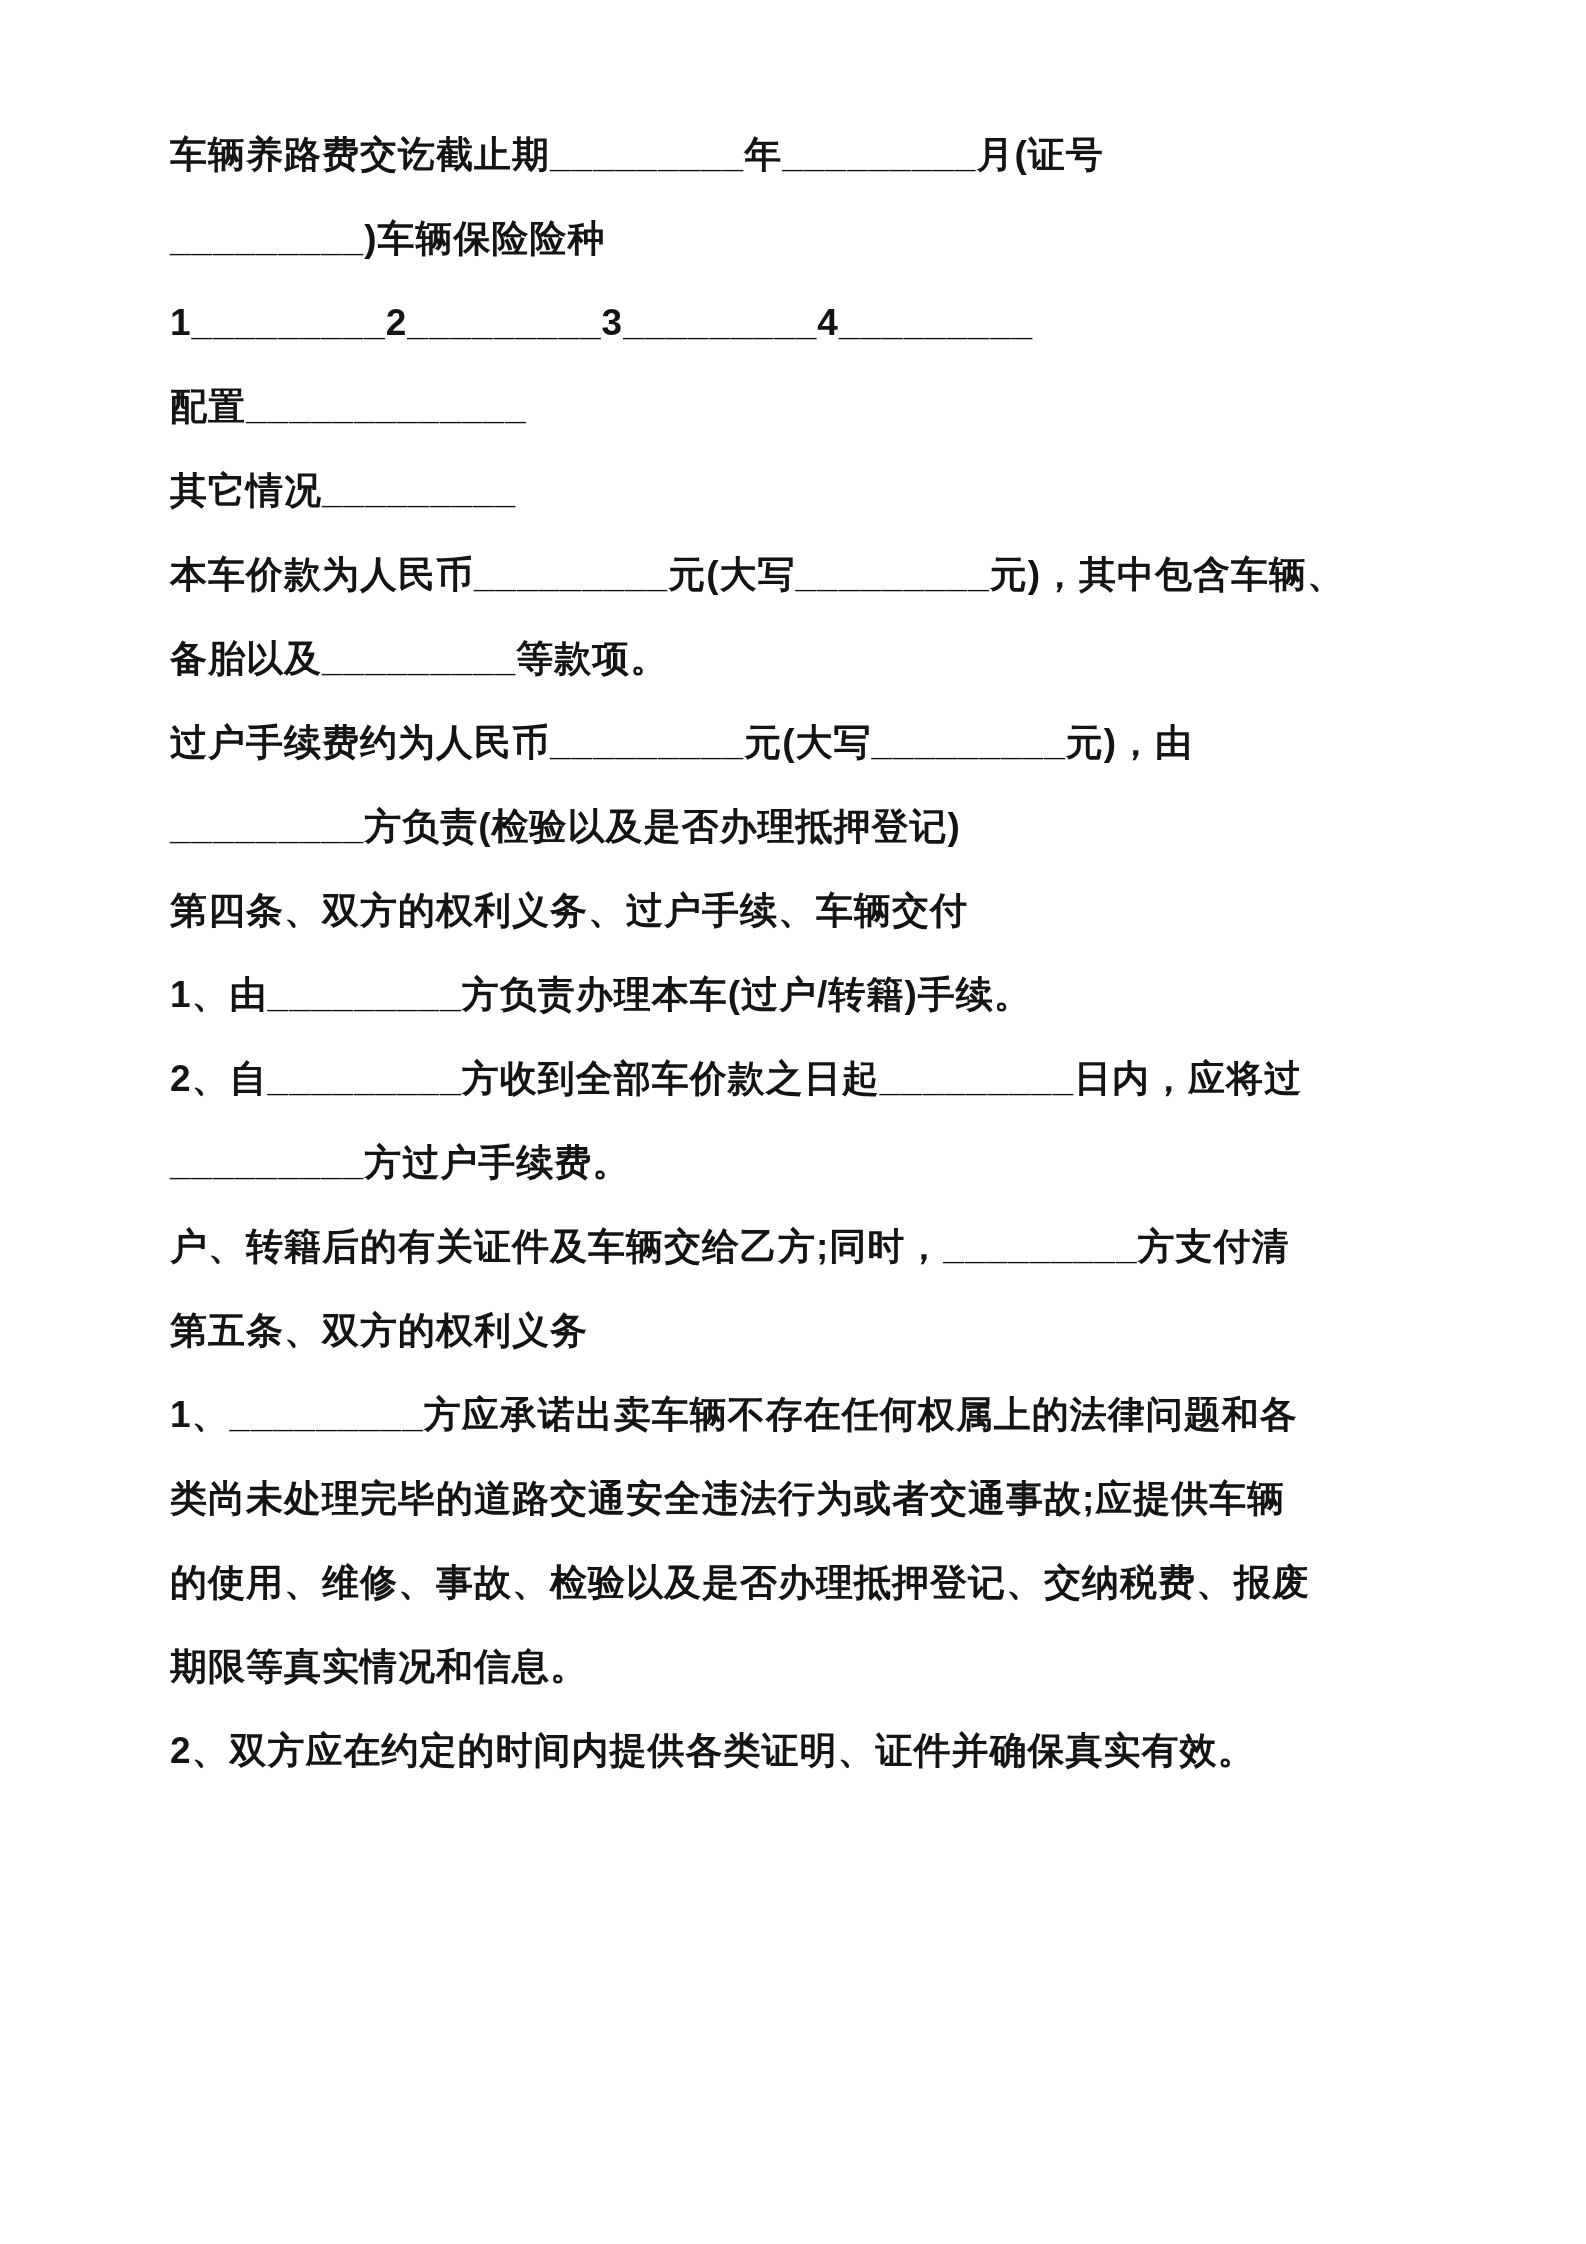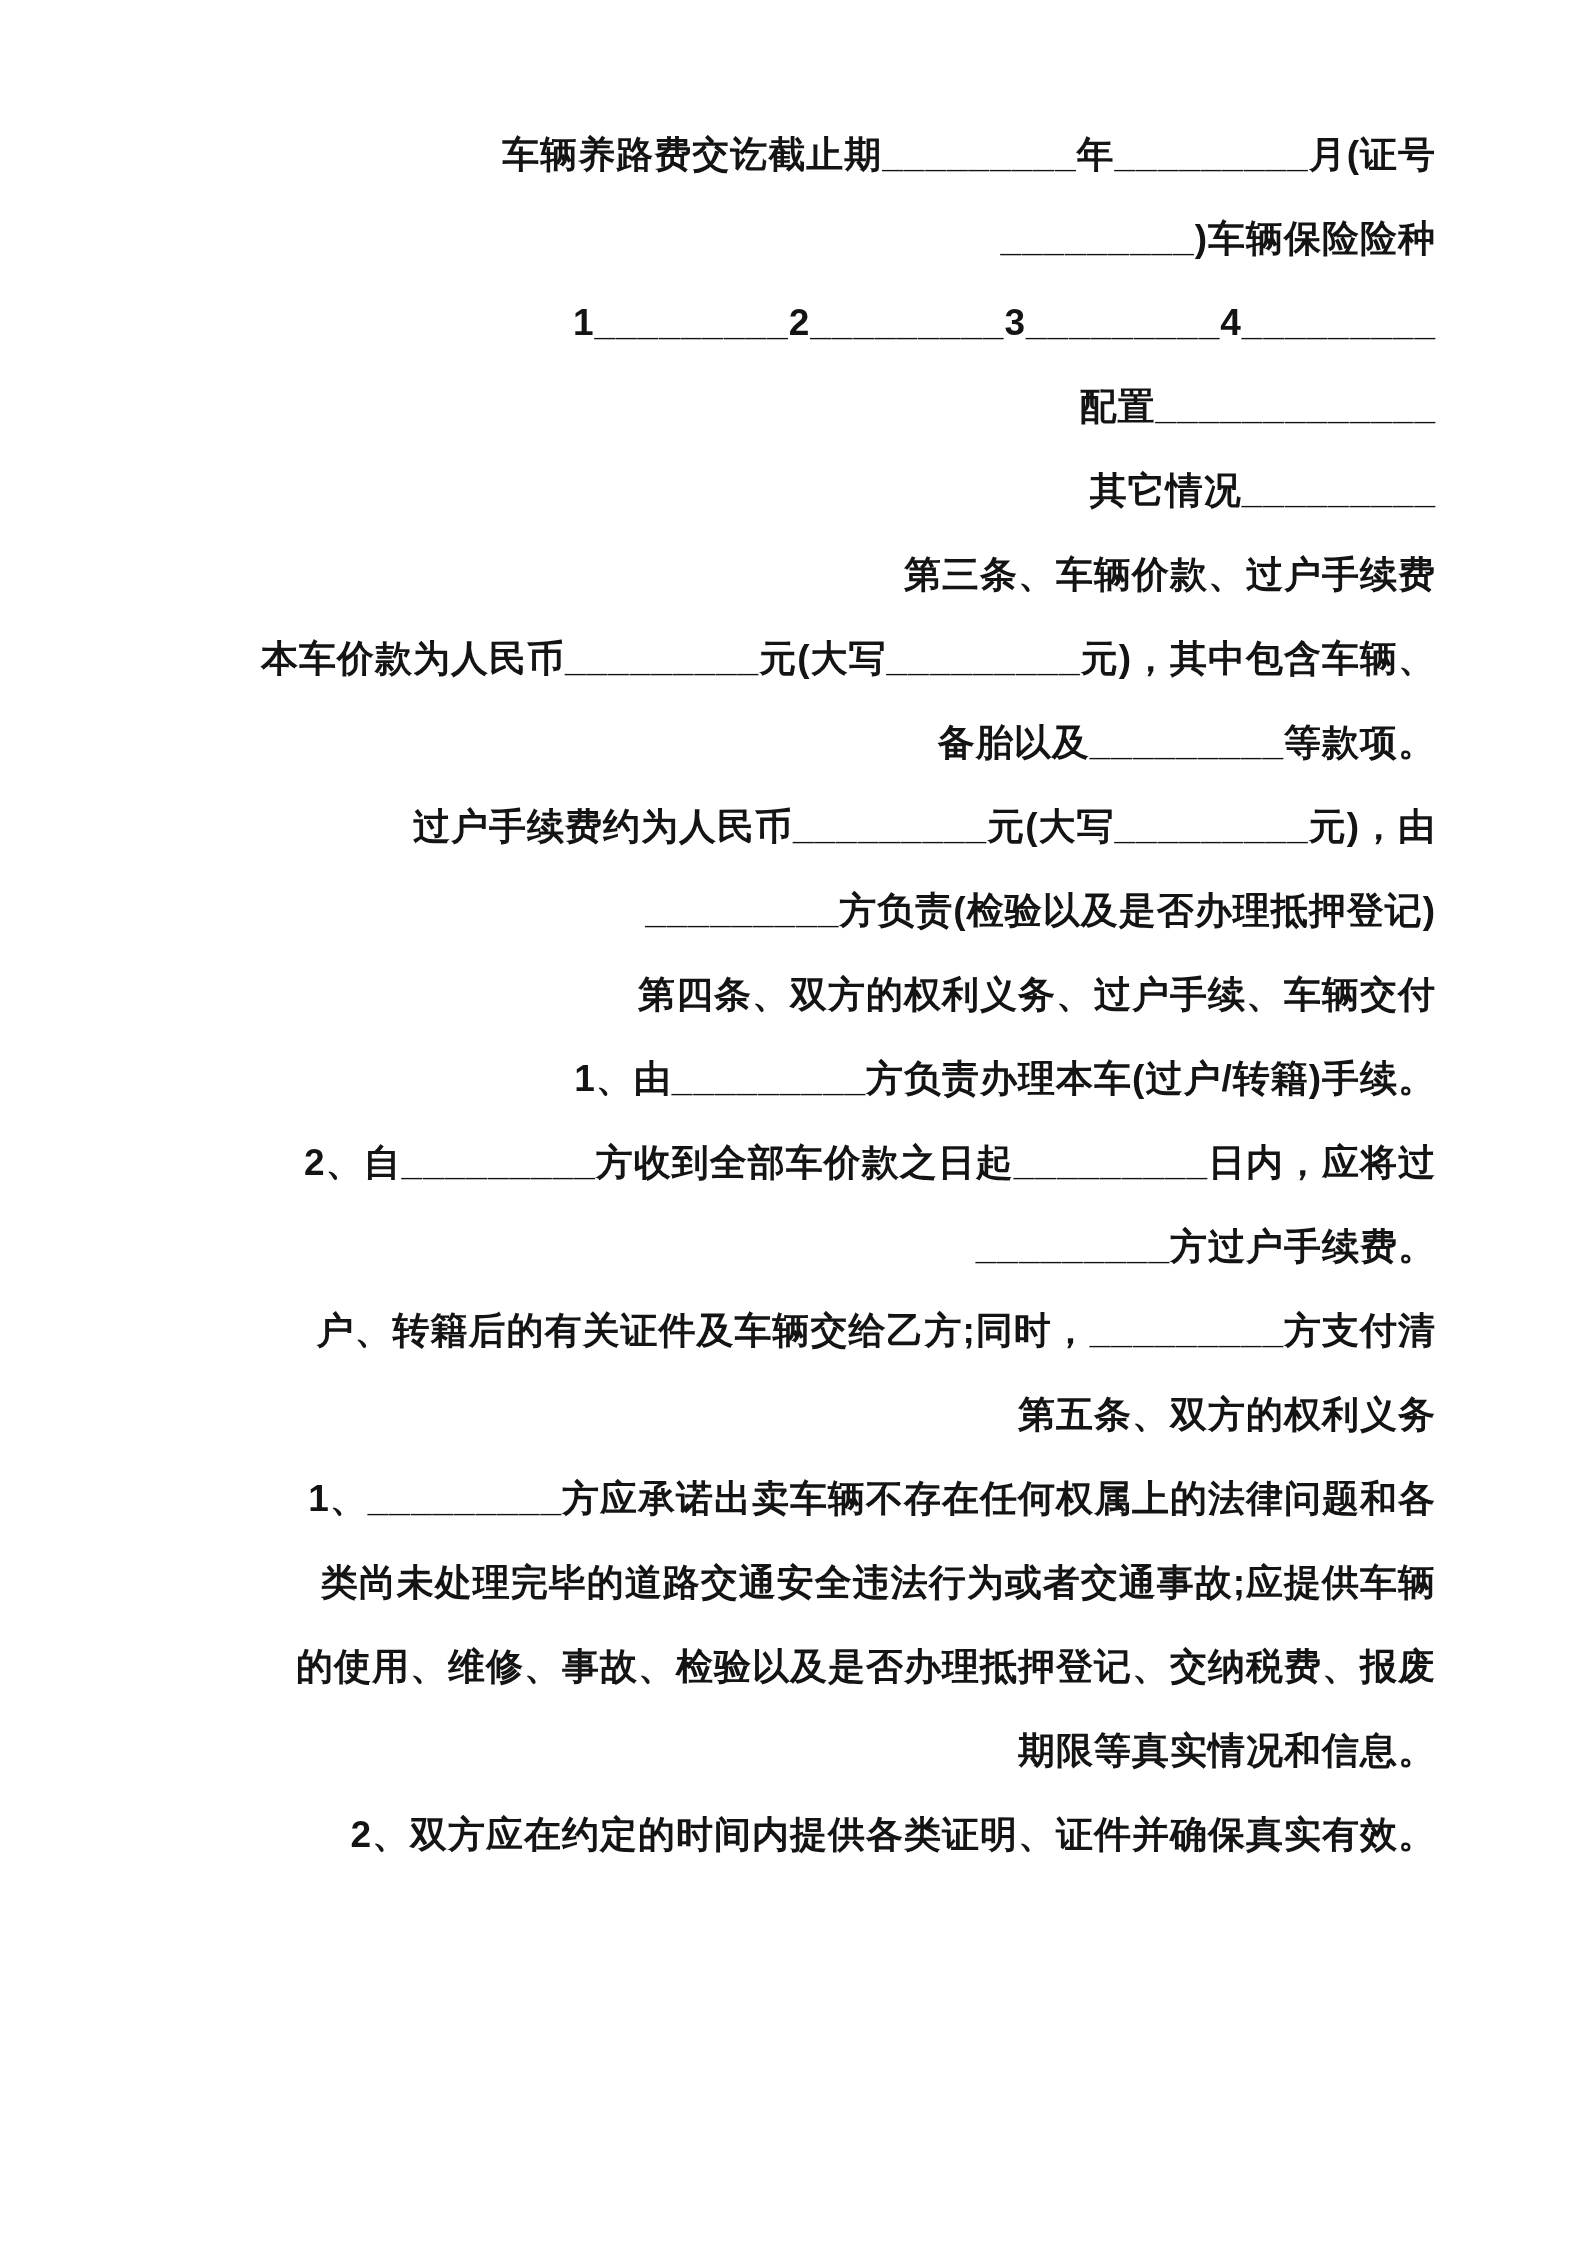--- a/index.html
+++ b/index.html
@@ -19,36 +19,34 @@
     font-family: "Liberation Sans", "DejaVu Sans", sans-serif;
   }
   .line {
     margin: 0 0 38px 0;
     font-size: 37px;
     line-height: 46px;
     font-weight: 700;
     color: #141414;
     letter-spacing: 1px;
     white-space: nowrap;
-    text-align: right;
   }
   .line.heading {
     color: #141414;
   }
 </style>
 </head>
 <body>
 
 <div class="page">
   <p class="line">车辆养路费交讫截止期_________年_________月(证号</p>
   <p class="line">_________)车辆保险险种</p>
   <p class="line">1_________2_________3_________4_________</p>
   <p class="line">配置_____________</p>
   <p class="line">其它情况_________</p>
-  <p class="line heading">第三条、车辆价款、过户手续费</p>
   <p class="line">本车价款为人民币_________元(大写_________元)，其中包含车辆、</p>
   <p class="line">备胎以及_________等款项。</p>
   <p class="line">过户手续费约为人民币_________元(大写_________元)，由</p>
   <p class="line">_________方负责(检验以及是否办理抵押登记)</p>
   <p class="line heading">第四条、双方的权利义务、过户手续、车辆交付</p>
   <p class="line">1、由_________方负责办理本车(过户/转籍)手续。</p>
   <p class="line">2、自_________方收到全部车价款之日起_________日内，应将过</p>
   <p class="line">_________方过户手续费。</p>
   <p class="line">户、转籍后的有关证件及车辆交给乙方;同时，_________方支付清</p>
   <p class="line heading">第五条、双方的权利义务</p>

